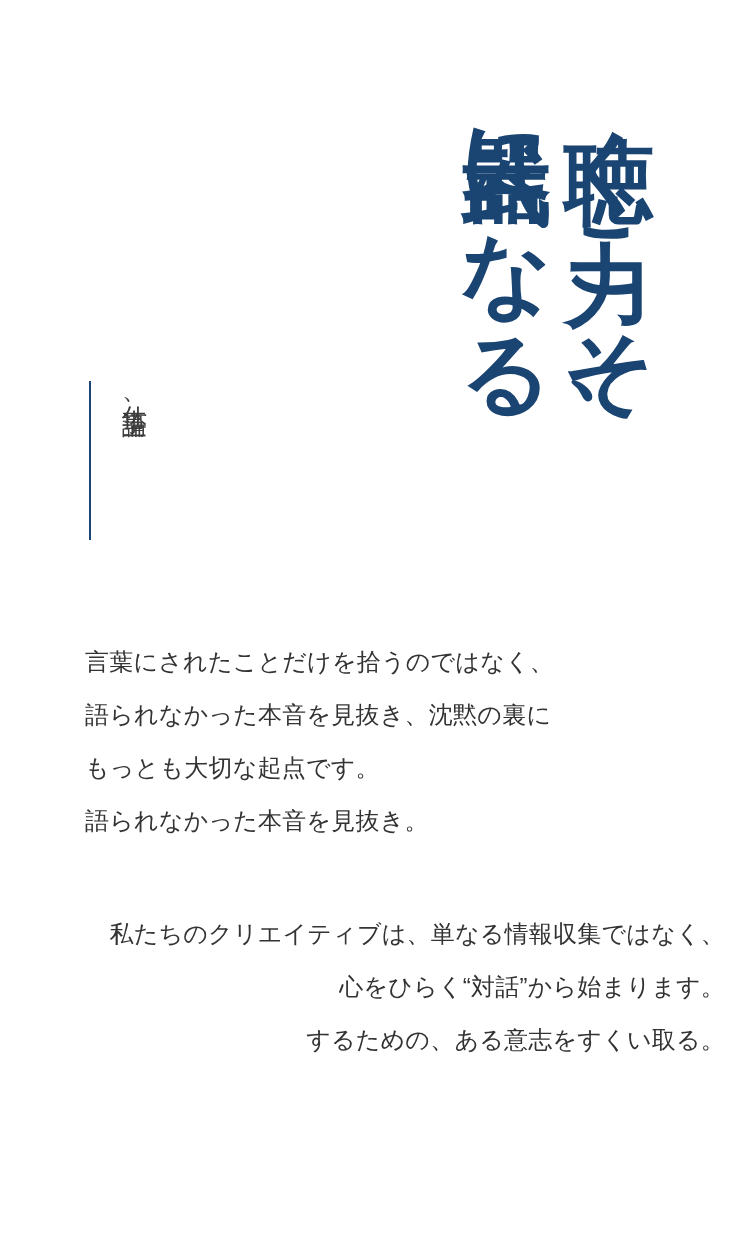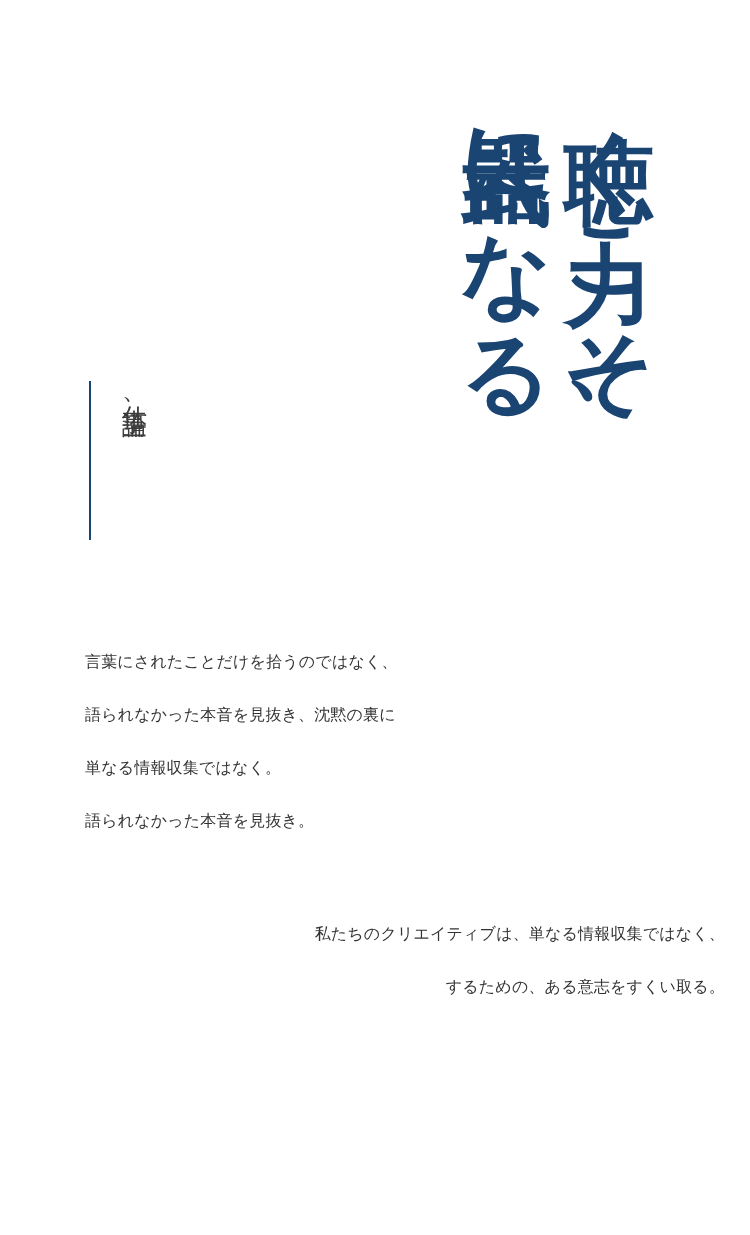--- a/index.html
+++ b/index.html
@@ -66,21 +66,21 @@
 
   
   .body-text {
     position: absolute;
     left: 85px;
     top: 635px;
     width: 640px;
   }
   .body-text p {
     margin: 0;
-    font-size: 16px;
+    font-size: 24px;
     line-height: 53px;
     letter-spacing: 0.01em;
     color: #333333;
   }
   .body-text p + p { margin-top: 60px; text-align: right; }
   .body-text .line {
     display: block;
     white-space: nowrap;
   }
 </style>
@@ -96,22 +96,23 @@
 
   <div class="label-wrap">
     <span class="rule"></span>
     <span class="label-text">仕事論、一</span>
   </div>
 
   <div class="body-text">
     <p>
       <span class="line">言葉にされたことだけを拾うのではなく、</span>
       <span class="line">語られなかった本音を見抜き、沈黙の裏に</span>
-      <span class="line">単なる情報収集ではなく。</span>
+      <span class="line">もっとも大切な起点です。</span>
       <span class="line">語られなかった本音を見抜き。</span>
     </p>
     <p>
       <span class="line">私たちのクリエイティブは、単なる情報収集ではなく、</span>
+      <span class="line">心をひらく“対話”から始まります。</span>
       <span class="line">するための、ある意志をすくい取る。</span>
     </p>
   </div>
 
 </div>
 
 </body></html>

